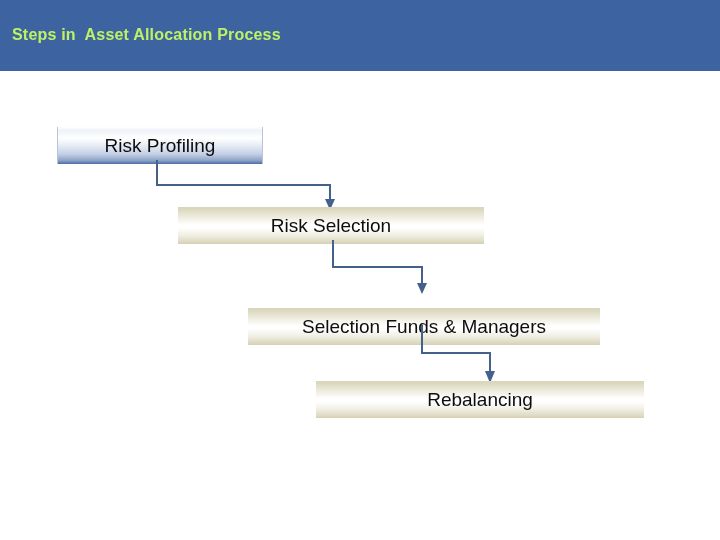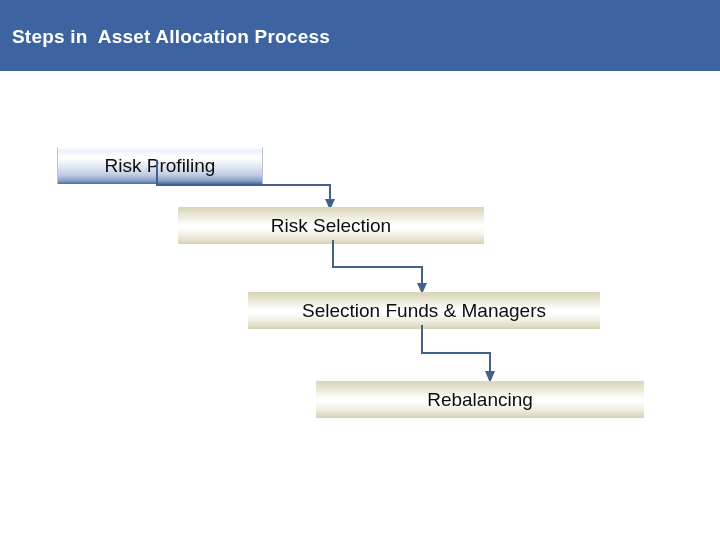--- a/index.html
+++ b/index.html
@@ -26,23 +26,23 @@
     left: 0;
     top: 0;
     width: 720px;
     height: 71px;
     background: #3d64a0;
   }
   #title-text {
     position: absolute;
     left: 12px;
     top: 26px;
-    font-size: 19px;
+    font-size: 16px;
     font-weight: bold;
-    color: #ffffff;
+    color: #bef264;
     letter-spacing: 0.2px;
     white-space: pre;
   }
 
   
   .proc-box {
     position: absolute;
     box-sizing: border-box;
     display: flex;
     align-items: center;
@@ -60,39 +60,38 @@
     background: linear-gradient(to bottom,
         #ffffff 0%,
         #eef2f8 10%,
         #ffffff 30%,
         #e4eaf4 52%,
         #c2cee4 74%,
         #8fa5c8 90%,
         #4a6ea5 100%);
     border-left: 1px solid #b9c4d8;
     border-right: 1px solid #b9c4d8;
-    margin-top: 20px;
   }
 
   
   .style-khaki {
     background: linear-gradient(to bottom,
         #d8d5bb 0%,
         #ddd9c1 8%,
         #efeddf 28%,
         #ffffff 48%,
         #ffffff 56%,
         #f1efe3 76%,
         #ddd9c2 94%,
         #d4d0b4 100%);
   }
 
   #box-risk-profiling    { left: 57px;  top: 127px; width: 206px; height: 37px; }
   #box-model-selection   { left: 178px; top: 207px; width: 306px; height: 37px; }
-  #box-selection-funds   { left: 248px; top: 292px; width: 352px; height: 37px; }
+  #box-selection-funds   { left: 248px; top: 308px; width: 352px; height: 37px; }
   #box-rebalancing       { left: 316px; top: 381px; width: 328px; height: 37px; }
 
   
   .connector {
     position: absolute;
     overflow: visible;
   }
   .conn-path {
     fill: none;
     stroke: #44618c;

